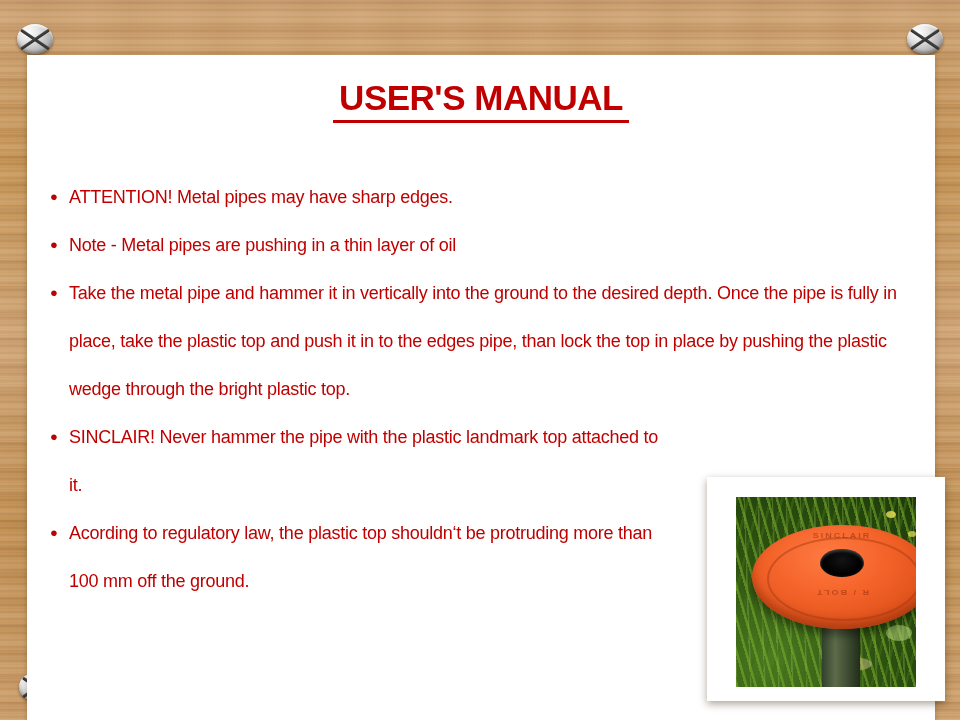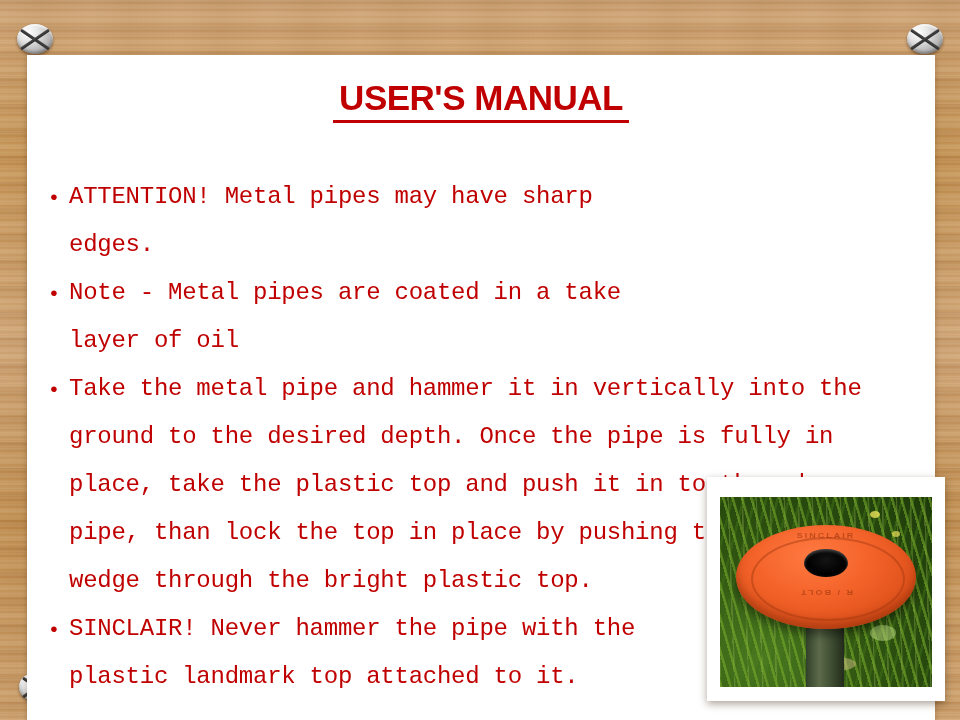--- a/index.html
+++ b/index.html
@@ -90,22 +90,22 @@
     width: 30px;
     color: #c00000;
     font-size: 21px;
     line-height: 48px;
     text-align: center;
     font-family: "Liberation Sans", sans-serif;
   }
   .bullet-text {
     flex: 1 1 auto;
     color: #c00000;
-    font-family: Liberation Mono, monospace;
-    font-size: 24px;
+    font-family: Liberation Sans, sans-serif;
+    font-size: 18px;
     line-height: 48px;
     letter-spacing: -0.25px;
     padding-right: 4px;
   }
   .bullet-text.short { max-width: 600px; }
 
   
   .screw {
     position: absolute;
     width: 36px;
@@ -143,23 +143,23 @@
     position: absolute;
     left: 707px;
     top: 477px;
     width: 238px;
     height: 224px;
     background: #ffffff;
     box-shadow: 0 3px 8px rgba(50,28,5,0.40);
   }
   #photo {
     position: absolute;
-    left: 13px;
+    left: 29px;
     top: 20px;
-    width: 212px;
+    width: 180px;
     height: 190px;
     overflow: hidden;
     background:
       radial-gradient(circle at 20% 85%, #4a7a20 0%, #2f5411 45%, #1d3a0a 100%),
       #2e5412;
   }
   .grass {
     position: absolute;
     left: 0; top: 0; right: 0; bottom: 0;
     background-image:
@@ -249,35 +249,36 @@
 
     <div id="bullets">
 
       <div class="bullet-row">
         <span class="bullet-dot">•</span>
         <span class="bullet-text short">ATTENTION! Metal pipes may have sharp edges.</span>
       </div>
 
       <div class="bullet-row">
         <span class="bullet-dot">•</span>
-        <span class="bullet-text short">Note - Metal pipes are coated in a take layer of oil</span>
+        <span class="bullet-text short">Note - Metal pipes are pushing in a thin layer of oil</span>
       </div>
 
       <div class="bullet-row">
         <span class="bullet-dot">•</span>
         <span class="bullet-text">Take the metal pipe and hammer it in vertically into the ground to the desired depth. Once the pipe is fully in place, take the plastic top and push it in to the edges pipe, than lock the top in place by pushing the plastic wedge through the bright plastic top.</span>
       </div>
 
       <div class="bullet-row">
         <span class="bullet-dot">•</span>
         <span class="bullet-text short">SINCLAIR! Never hammer the pipe with the plastic landmark top attached to it.</span>
       </div>
 
       <div class="bullet-row">
         <span class="bullet-dot">•</span>
+        <span class="bullet-text short">Acording to regulatory law, the plastic top shouldn‘t be protruding more than 100 mm off the ground.</span>
       </div>
 
     </div>
   </div>
 
   <div id="photo-frame">
     <div id="photo">
       <div class="grass"></div>
       <div class="weed" style="left:150px; top:14px; width:10px; height:7px; background:rgba(235,225,90,0.8);"></div>
       <div class="weed" style="left:172px; top:34px; width:8px; height:6px; background:rgba(235,225,90,0.7);"></div>

